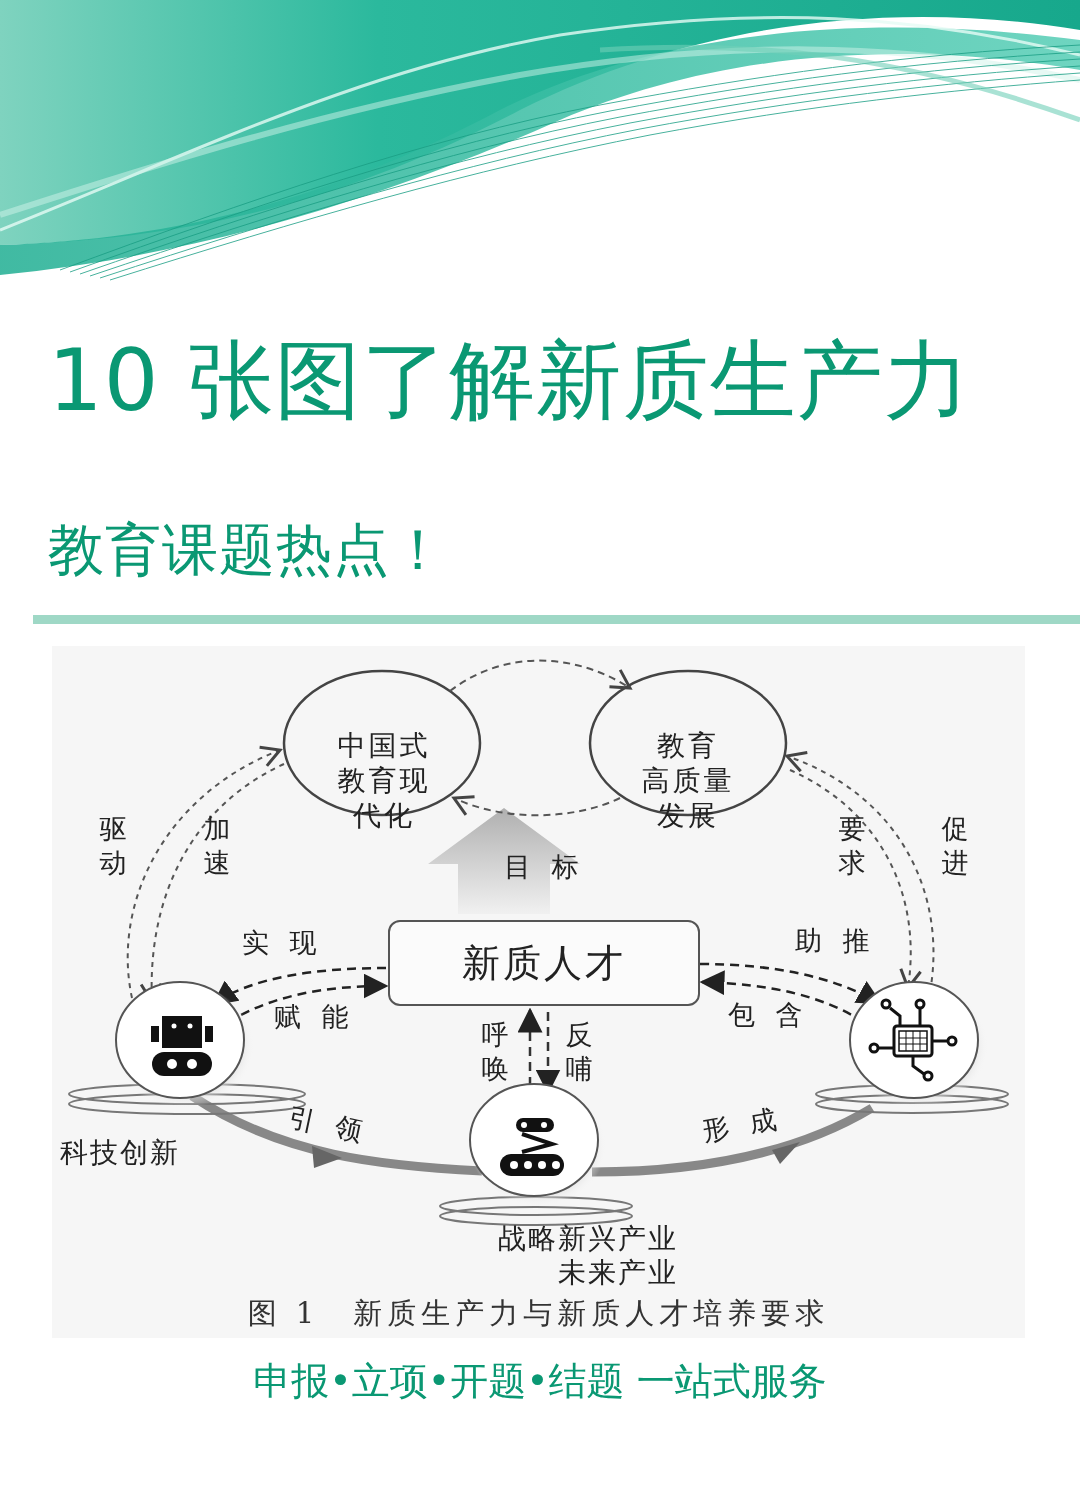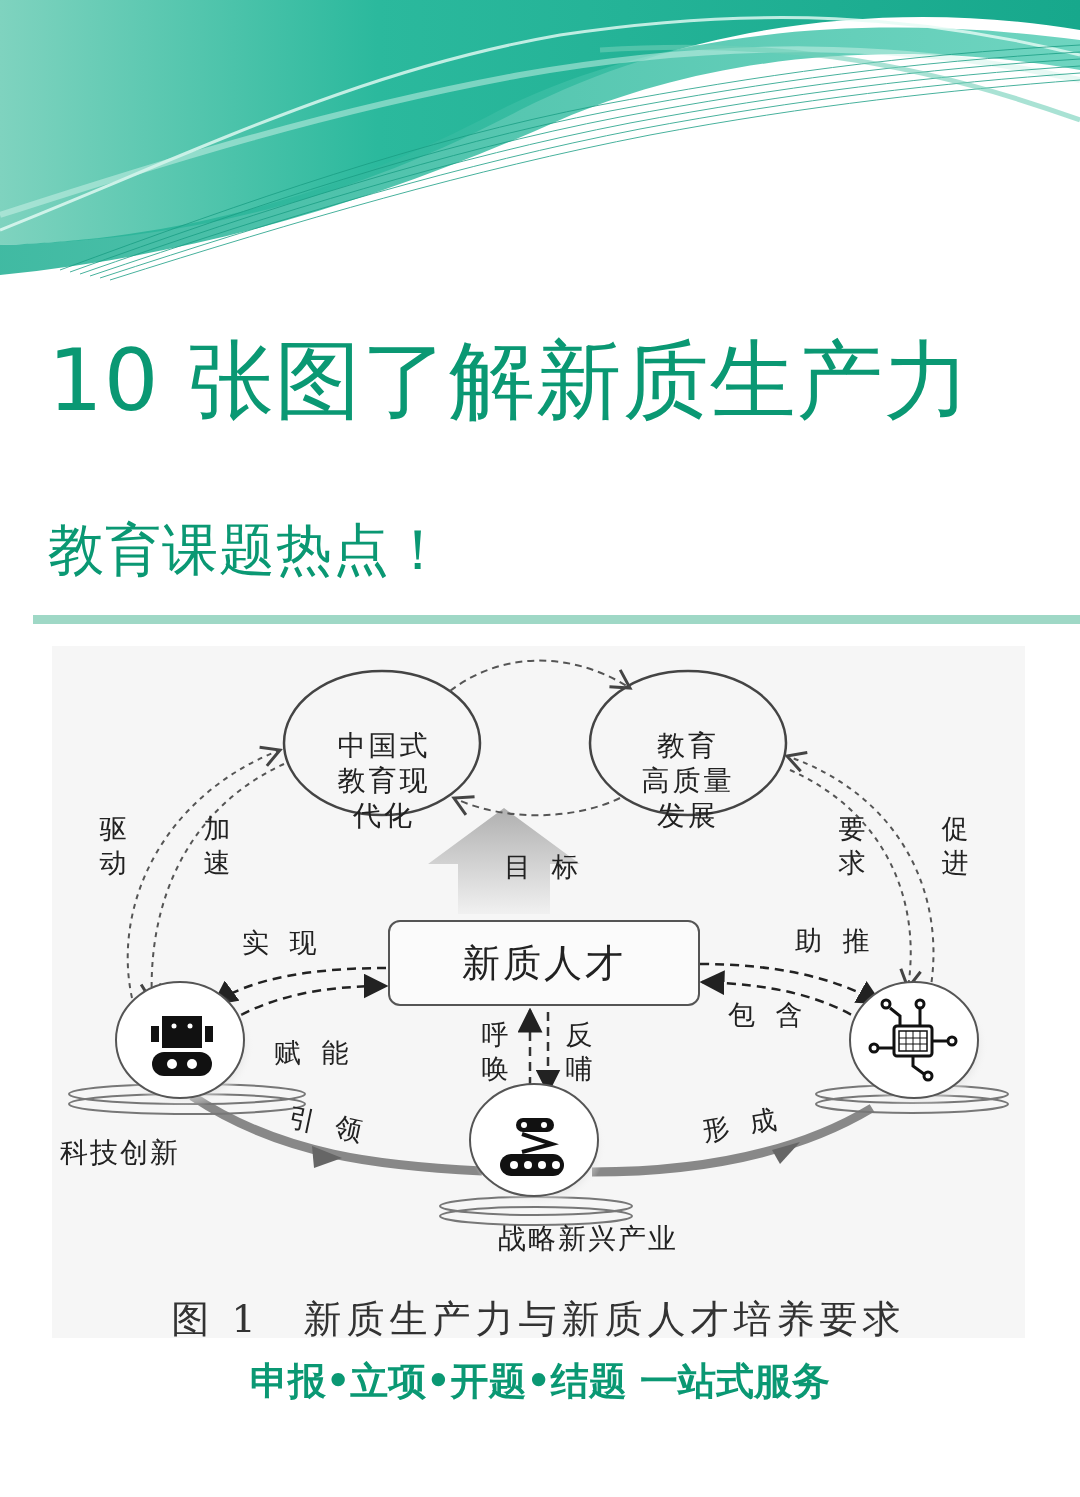--- a/index.html
+++ b/index.html
@@ -43,25 +43,25 @@
     position:absolute; left:336px; top:268px; width:308px; height:82px;
     border:2px solid #555; border-radius:12px; background:rgba(255,255,255,0.55);
     display:flex; align-items:center; justify-content:center;
     font-size:38px; color:#222; letter-spacing:3px;
     font-family:"DejaVu Sans","Liberation Sans",sans-serif;
     margin-top:6px;
   }
   .caption {
     position:absolute; left:0; top:648px; width:973px; text-align:center;
     font-family:"DejaVu Serif","Liberation Serif",serif;
-    font-size:38px; color:#333; letter-spacing:5px; white-space:nowrap;
+    font-size:29px; color:#333; letter-spacing:5px; white-space:nowrap;
   }
   .service {
     position:absolute; left:0; top:1356px; width:1080px; text-align:center;
-    font-weight:bold; color:#0a9873; font-size:38px; letter-spacing:0px;
+    font-weight:normal; color:#0a9873; font-size:38px; letter-spacing:0px;
     font-family:"DejaVu Sans","Liberation Sans",sans-serif;
   }
 </style>
 </head>
 <body>
 
 <svg class="wave-header" viewBox="0 0 1080 300" width="1080" height="300">
   <defs>
     <linearGradient id="gTop" x1="0" y1="0" x2="1" y2="0">
       <stop offset="0" stop-color="#7fd3bf"></stop>
@@ -222,37 +222,38 @@
   <div class="lbl v" style="left:785px; top:166px;">
     <div>要</div>
     <div>求</div>
   </div>
   <div class="lbl v" style="left:888px; top:166px;">
     <div>促</div>
     <div>进</div>
   </div>
   <div class="lbl" style="left:452px; top:204px;">目 标</div>
   <div class="lbl" style="left:190px; top:280px;">实 现</div>
-  <div class="lbl" style="left:222px; top:354px;margin-top:36px;">赋 能</div>
+  <div class="lbl" style="left:222px; top:354px;">赋 能</div>
   <div class="lbl" style="left:698px; top:278px;margin-left:45px;">助 推</div>
   <div class="lbl" style="left:676px; top:352px;">包 含</div>
   <div class="lbl v" style="left:428px; top:372px;">
     <div>呼</div>
     <div>唤</div>
   </div>
   <div class="lbl v" style="left:512px; top:372px;">
     <div>反</div>
     <div>哺</div>
   </div>
   <div class="lbl" style="left:236px; top:462px; transform:rotate(12deg);">引 领</div>
   <div class="lbl" style="left:650px; top:462px; transform:rotate(-10deg);">形 成</div>
 
   <div class="talent-box">新质人才</div>
 
   <div class="node-name" style="left:8px; top:490px;">科技创新</div>
   <div class="node-name" style="left:340px; top:576px; width:286px;">
     <div>战略新兴产业</div>
+    <div>未来产业</div>
   </div>
 
   <div class="caption">图 1　新质生产力与新质人才培养要求</div>
 </div>
 
 <div class="service">申报•立项•开题•结题  一站式服务</div>
 
 </body></html>

